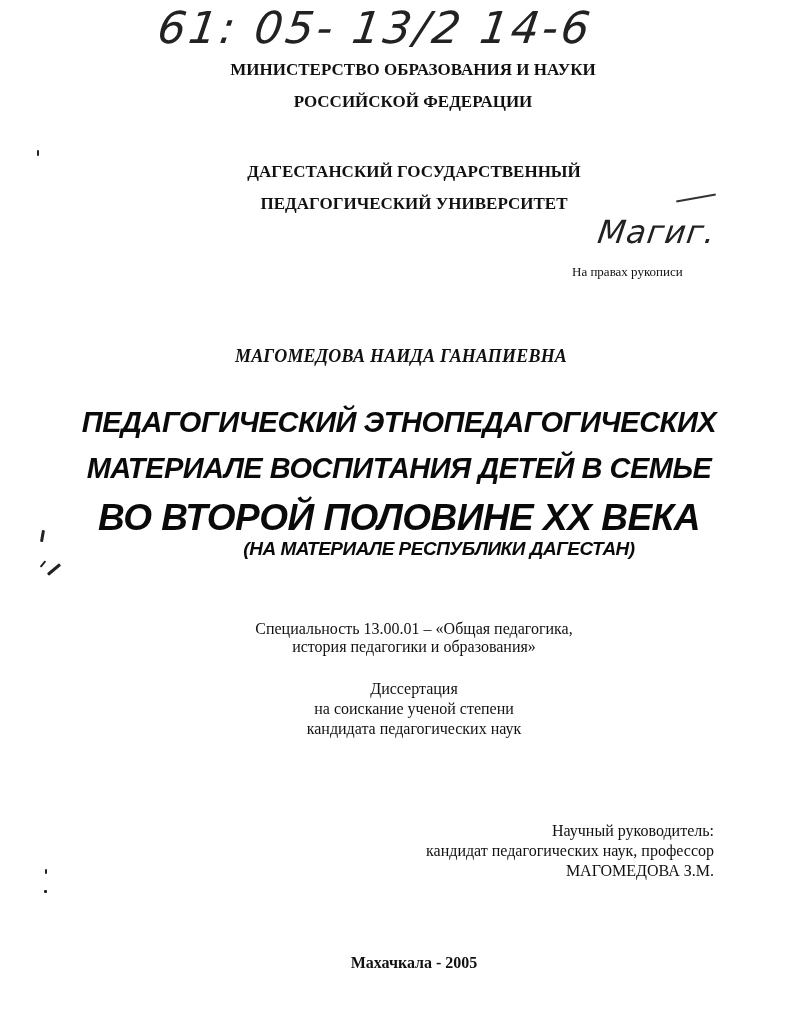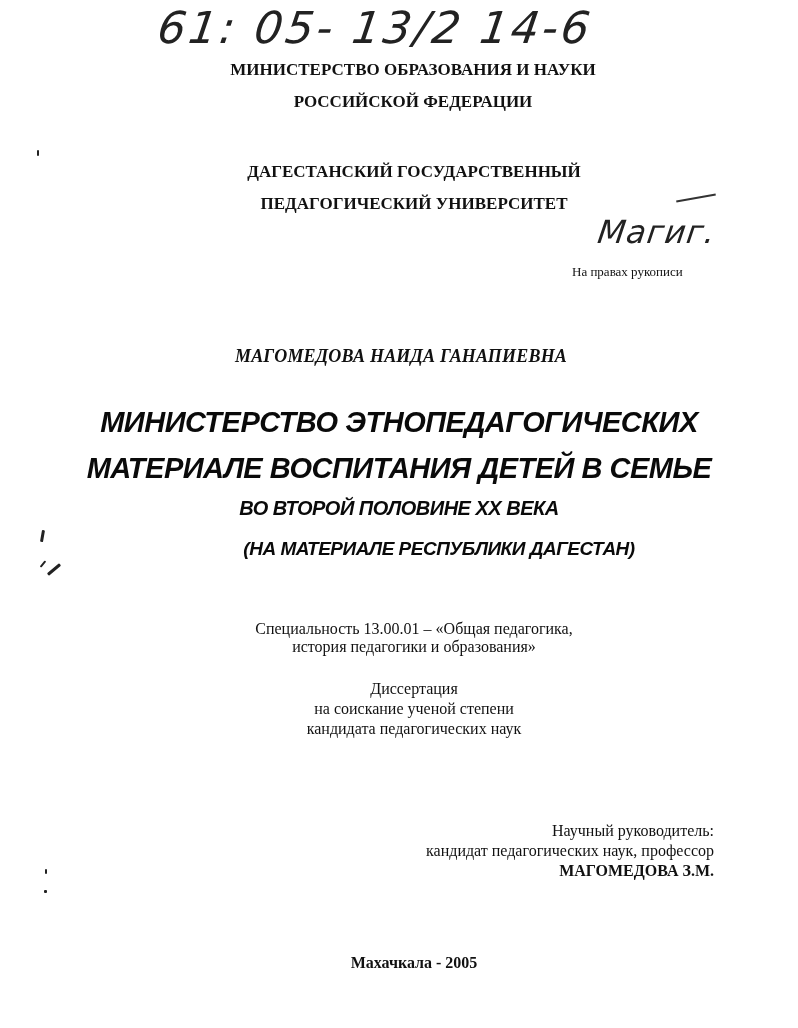--- a/index.html
+++ b/index.html
@@ -22,35 +22,35 @@
 <div class="abs center bold" style="top:162px; font-size:17px; left:15px;">ДАГЕСТАНСКИЙ ГОСУДАРСТВЕННЫЙ</div>
 <div class="abs center bold" style="top:194px; font-size:17px; left:15px;">ПЕДАГОГИЧЕСКИЙ УНИВЕРСИТЕТ</div>
 
 <div class="abs hand" style="left:598px; top:212px; font-size:32px; line-height:40px; letter-spacing:1px;">Магиг.</div>
 <div class="abs" style="left:676px; top:197px; width:40px; height:2px; background:#333; transform:rotate(-10deg);"></div>
 
 <div class="abs" style="left:556px; top:264px; font-size:13px; margin-left:16px;">На правах рукописи</div>
 
 <div class="abs center" style="top:346px; font-size:18px; font-weight:bold; font-style:italic; left:2px; letter-spacing:0.2px;">МАГОМЕДОВА НАИДА ГАНАПИЕВНА</div>
 
-<div class="abs center title" style="top:406px; font-size:29px;">МИНИСТЕРСТВО ЭТНОПЕДАГОГИЧЕСКИХ</div>
+<div class="abs center title" style="top:406px; font-size:29px;">ПЕДАГОГИЧЕСКИЙ ЭТНОПЕДАГОГИЧЕСКИХ</div>
 <div class="abs center title" style="top:452px; font-size:29px;">МАТЕРИАЛЕ ВОСПИТАНИЯ ДЕТЕЙ В СЕМЬЕ</div>
-<div class="abs center title" style="top:497px; font-size:20px;">ВО ВТОРОЙ ПОЛОВИНЕ XX ВЕКА</div>
+<div class="abs center title" style="top:497px; font-size:37px;">ВО ВТОРОЙ ПОЛОВИНЕ XX ВЕКА</div>
 <div class="abs center title" style="top:538px; font-size:19px;padding-left:40px;">(НА МАТЕРИАЛЕ РЕСПУБЛИКИ ДАГЕСТАН)</div>
 
 <div class="abs center" style="top:620px; font-size:16px; left:15px;">Специальность 13.00.01 – «Общая педагогика,</div>
 <div class="abs center" style="top:638px; font-size:16px; left:15px;">история педагогики и образования»</div>
 
 <div class="abs center" style="top:680px; font-size:16px; left:15px;">Диссертация</div>
 <div class="abs center" style="top:700px; font-size:16px; left:15px;">на соискание ученой степени</div>
 <div class="abs center" style="top:720px; font-size:16px; left:15px;">кандидата педагогических наук</div>
 
 <div class="abs" style="right:84px; top:822px; font-size:16px; text-align:right;">Научный руководитель:</div>
 <div class="abs" style="right:84px; top:842px; font-size:16px; text-align:right;">кандидат педагогических наук, профессор</div>
-<div class="abs" style="right:84px; top:862px; font-size:16px; font-weight:bold; text-align:right;">МАГОМЕДОВА З.М.</div>
+<div class="abs" style="right:84px; top:862px; font-size:16px; font-weight:normal; text-align:right;">МАГОМЕДОВА З.М.</div>
 
 <div class="abs center bold" style="top:954px; font-size:16px; left:15px;">Махачкала - 2005</div>
 
 <div class="scan-mark" style="left:41px; top:530px; width:3px; height:12px; transform:rotate(10deg);"></div>
 <div class="scan-mark" style="left:46px; top:568px; width:16px; height:3px; transform:rotate(-40deg);"></div>
 <div class="scan-mark" style="left:42px; top:560px; width:2px; height:8px; transform:rotate(40deg);"></div>
 <div class="scan-mark" style="left:37px; top:150px; width:2px; height:6px;"></div>
 <div class="scan-mark" style="left:45px; top:869px; width:2px; height:5px;"></div>
 <div class="scan-mark" style="left:44px; top:890px; width:3px; height:3px;"></div>
 

